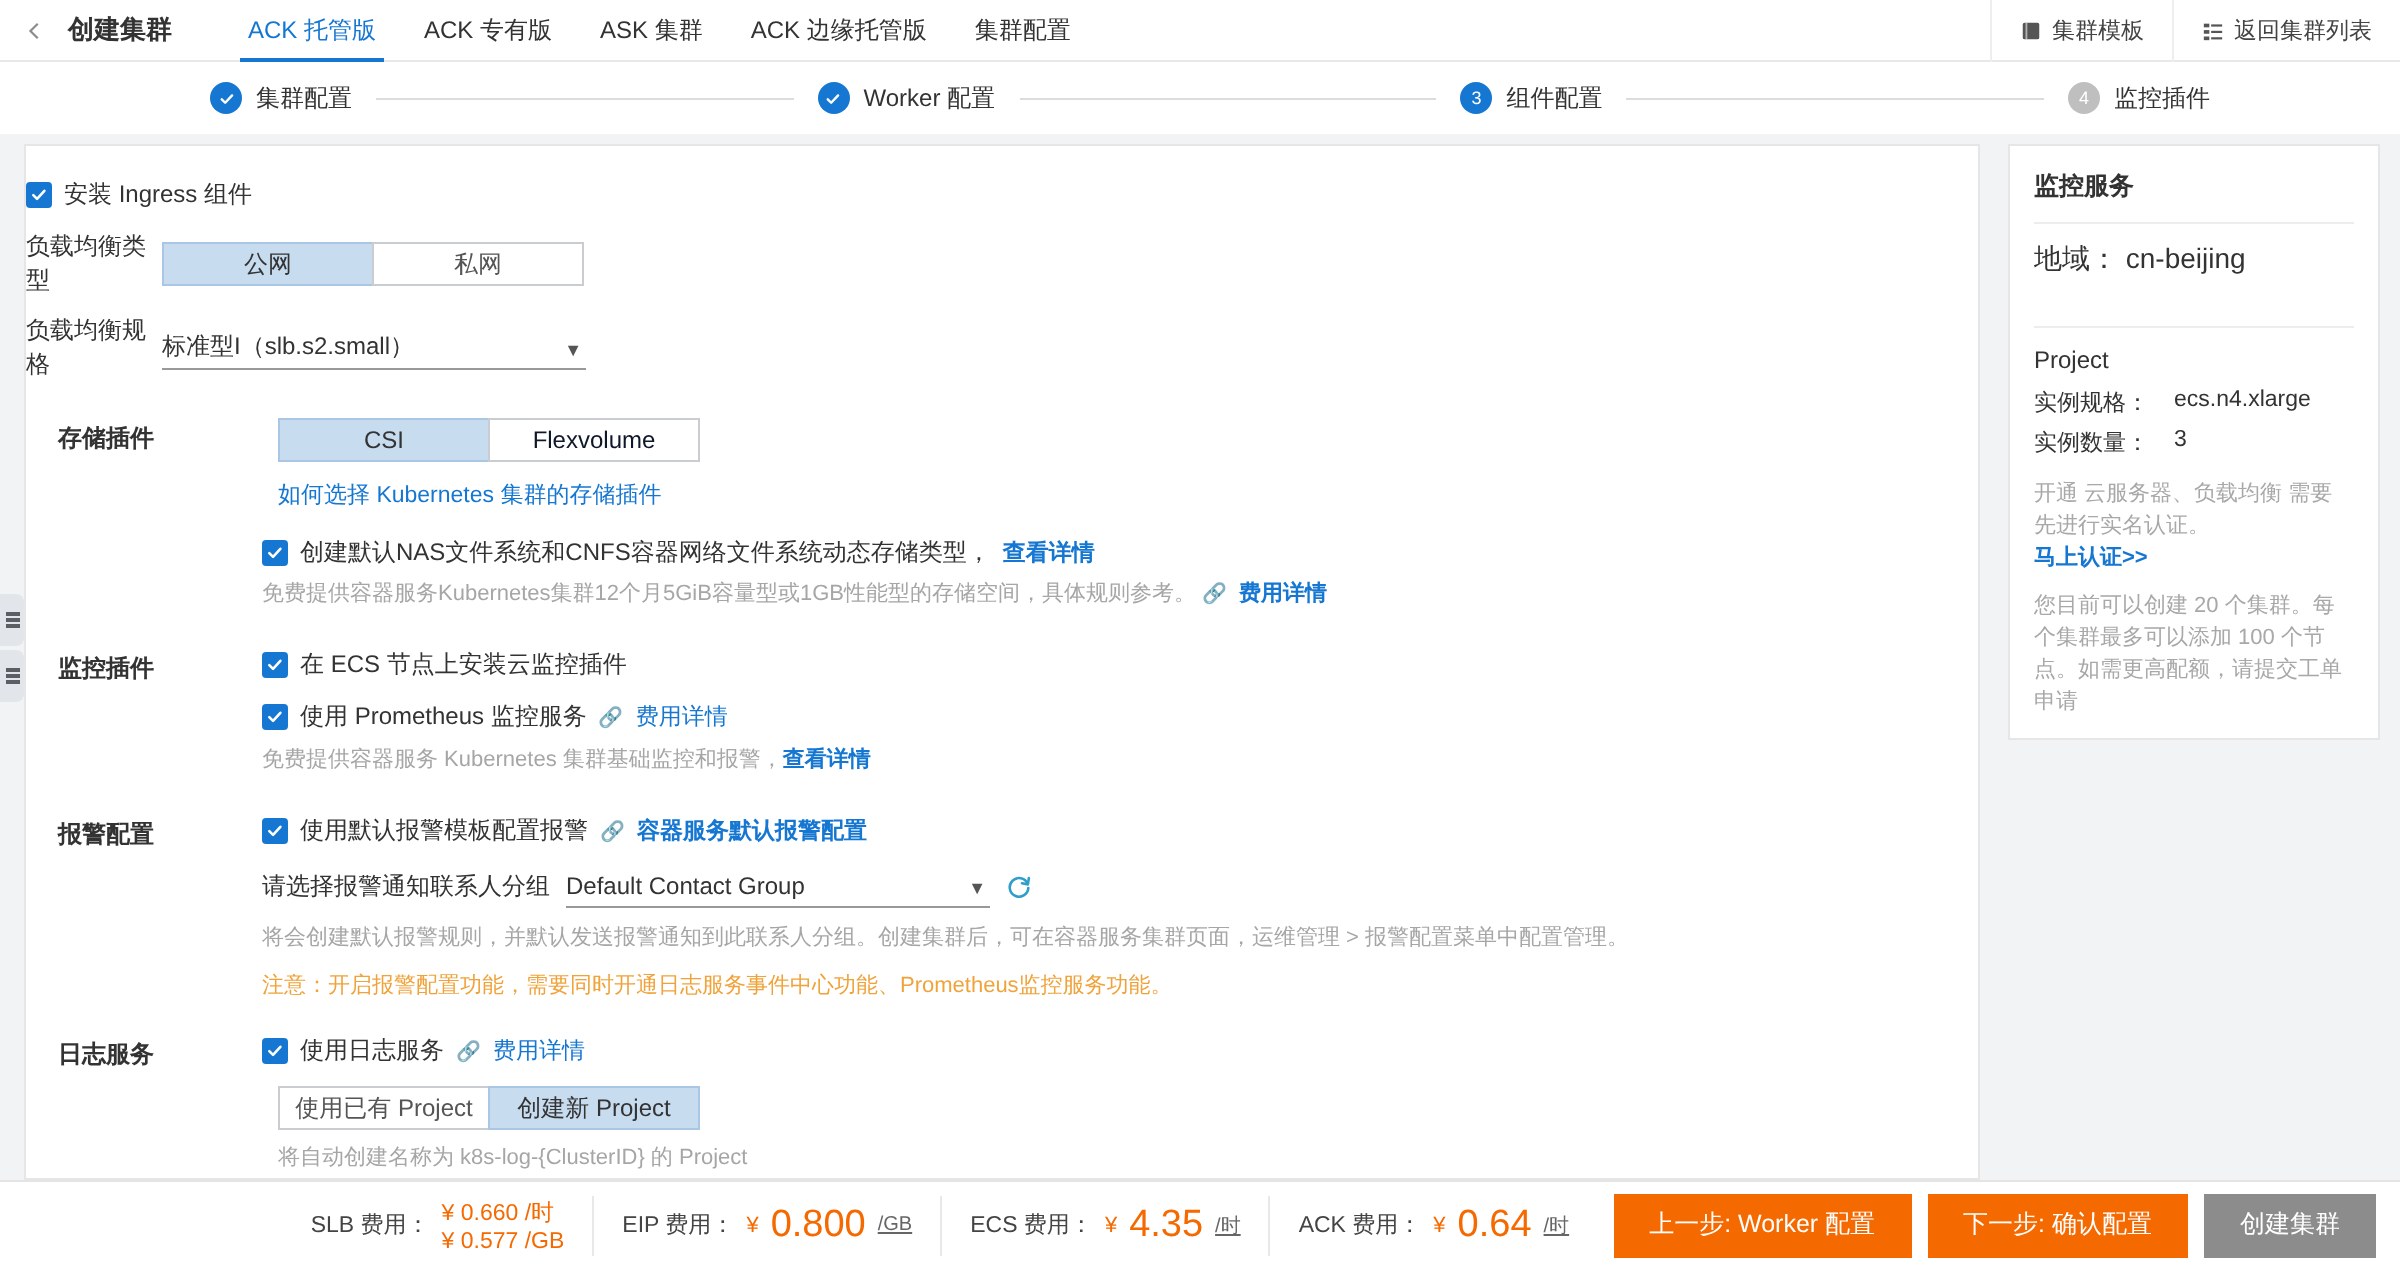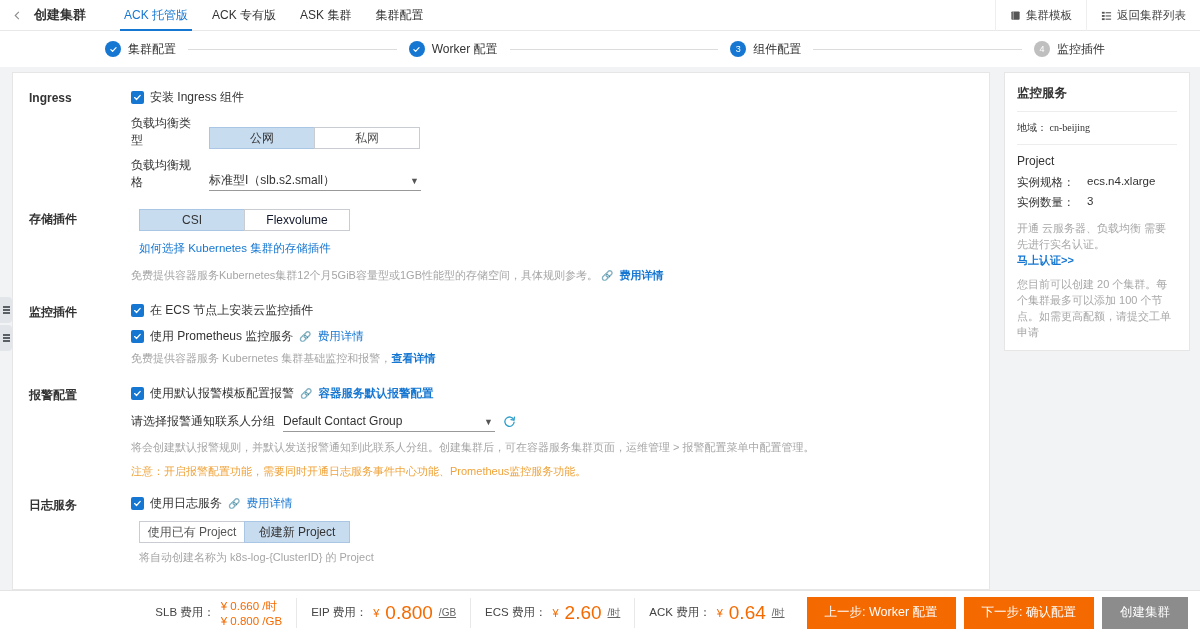--- a/index.html
+++ b/index.html
@@ -77,21 +77,21 @@
 
   .chk-line { display: flex; align-items: center; gap: 6px; margin-bottom: 9px; }
   .chk {
     width: 13px; height: 13px; background: #1677d2; border-radius: 2px;
     display: flex; align-items: center; justify-content: center; flex: 0 0 13px;
     cursor: pointer;
   }
   .chk svg { width: 9px; height: 9px; }
   .chk-text { font-size: 12px; color: #333; }
 
-  .field-line { display: flex; align-items: flex-end; margin-bottom: 8px; gap: 10px; }
+  .field-line { display: flex; align-items: center; margin-bottom: 8px; }
   .field-label { font-size: 12px; color: #333; width: 68px; flex: 0 0 68px; }
 
   .seg { display: flex; }
   .seg-btn {
     width: 106px; height: 22px; border: 1px solid #c9ccd1; font-size: 12px;
     display: flex; align-items: center; justify-content: center; cursor: pointer;
     background: #fff; color: #555; margin-left: -1px;
   }
   .seg-btn:first-child { margin-left: 0; }
   .seg-btn.sel { background: #c8dcf0; border-color: #a9c7e4; color: #333; }
@@ -118,21 +118,21 @@
   .contact-label { font-size: 12px; color: #333; }
   .refresh { color: #2f9ecb; cursor: pointer; display: flex; align-items: center; }
 
   
   .side-card {
     width: 186px; flex: 0 0 186px; background: #fff; border: 1px solid #e6e6e6;
     padding: 12px 12px 10px 12px; align-self: flex-start;
   }
   .side-title { font-size: 12.5px; font-weight: bold; color: #333; margin-bottom: 9px; }
   .side-hr { height: 1px; background: #ededed; margin: 0 0 9px 0; }
-  .side-kv { font-size: 10px; color: #333; margin-bottom: 9px; font-family: Liberation Serif, serif; }
+  .side-kv { font-size: 14px; color: #333; margin-bottom: 24px; }
   .side-section { font-size: 12px; color: #333; margin-bottom: 7px; }
   .side-prop { display: flex; font-size: 11.5px; color: #333; margin-bottom: 5px; }
   .side-prop .k { width: 70px; flex: 0 0 70px; }
   .side-note { font-size: 11px; color: #a8a8a8; line-height: 16px; margin-top: 10px; }
   .side-note .link { font-size: 11px; }
 
   
   .bottombar {
     position: absolute; left: 0; right: 0; bottom: 0; height: 44px; background: #fff;
     border-top: 1px solid #e4e4e4; display: flex; align-items: center;
@@ -175,20 +175,21 @@
       <svg viewBox="0 0 12 12" width="11" height="11" aria-hidden="true">
         <path d="M7.5 2 L3.5 6 L7.5 10" fill="none" stroke="#8c8c8c" stroke-width="1.2"></path>
         <path d="M10 2 L6 6 L10 10" fill="none" stroke="#8c8c8c" stroke-width="1.2" opacity="0"></path>
       </svg>
     </div>
     <div class="page-title-top">创建集群</div>
     <div class="tabs">
       <div class="tab active">ACK 托管版</div>
       <div class="tab">ACK 专有版</div>
       <div class="tab">ASK 集群</div>
+      <div class="tab">ACK 边缘托管版</div>
       <div class="tab">集群配置</div>
     </div>
     <div class="topbar-right">
       <div class="tr-item">
         <span class="ic">
           <svg viewBox="0 0 12 12" width="11" height="11">
               <rect x="1.5" y="1.5" width="9" height="9" rx="1" fill="#555"></rect>
               <rect x="3" y="1.5" width="1" height="9" fill="#fff" opacity=".55"></rect>
             </svg>
         </span>
@@ -256,21 +257,20 @@
         <div></div>
       </div>
   </div>
 
   <div class="body-wrap">
 
     <div class="form-card">
       <div class="form-scroll">
 
         <div class="row">
-          <div class="row-label">Ingress</div>
           <div class="row-body">
             <div class="chk-line">
               <span class="chk">
                 <svg viewBox="0 0 12 12">
                     <path d="M2.2 6.1 L4.7 8.6 L9.6 3.2" fill="none" stroke="#fff" stroke-width="1.7" stroke-linecap="round" stroke-linejoin="round"></path>
                   </svg>
               </span>
               <span class="chk-text">安装 Ingress 组件</span>
             </div>
             <div class="field-line">
@@ -292,20 +292,29 @@
 
         <div class="row" style="margin-top:6px">
           <div class="row-label">存储插件</div>
           <div class="row-body">
             <div class="seg" style="margin-left:8px;margin-bottom:7px">
               <div class="seg-btn sel">CSI</div>
               <div class="seg-btn" style="color:#0f172a">Flexvolume</div>
             </div>
             <div style="margin-left:8px;margin-bottom:12px">
               <a class="link">如何选择 Kubernetes 集群的存储插件</a>
+            </div>
+            <div class="chk-line" style="margin-bottom:5px">
+              <span class="chk">
+                <svg viewBox="0 0 12 12">
+                    <path d="M2.2 6.1 L4.7 8.6 L9.6 3.2" fill="none" stroke="#fff" stroke-width="1.7" stroke-linecap="round" stroke-linejoin="round"></path>
+                  </svg>
+              </span>
+              <span class="chk-text">创建默认NAS文件系统和CNFS容器网络文件系统动态存储类型，</span>
+              <a class="link b">查看详情</a>
             </div>
             <div class="help">
               <span>免费提供容器服务Kubernetes集群12个月5GiB容量型或1GB性能型的存储空间，具体规则参考。</span>
               <span class="chainicon">🔗</span>
               <a class="link b link-anchor">费用详情</a>
             </div>
           </div>
         </div>
 
         <div class="row" style="margin-top:4px">
@@ -416,35 +425,35 @@
     </div>
 
   </div>
 
   <div class="bottombar">
 
     <div class="price-group">
       <span class="price-label">SLB 费用：</span>
       <span class="price-stack">
         <span class="price-small">¥ 0.660 /时</span>
-        <span class="price-small">¥ 0.800 /GB</span>
+        <span class="price-small">¥ 0.577 /GB</span>
       </span>
     </div>
 
     <div class="price-group">
       <span class="price-label">EIP 费用：</span>
       <span class="yen">¥</span>
       <span class="price-big">0.800</span>
       <span class="price-unit">/GB</span>
     </div>
 
     <div class="price-group">
       <span class="price-label">ECS 费用：</span>
       <span class="yen">¥</span>
-      <span class="price-big">2.60</span>
+      <span class="price-big">4.35</span>
       <span class="price-unit">/时</span>
     </div>
 
     <div class="price-group" style="border-right:none">
       <span class="price-label">ACK 费用：</span>
       <span class="yen">¥</span>
       <span class="price-big">0.64</span>
       <span class="price-unit">/时</span>
     </div>
 

